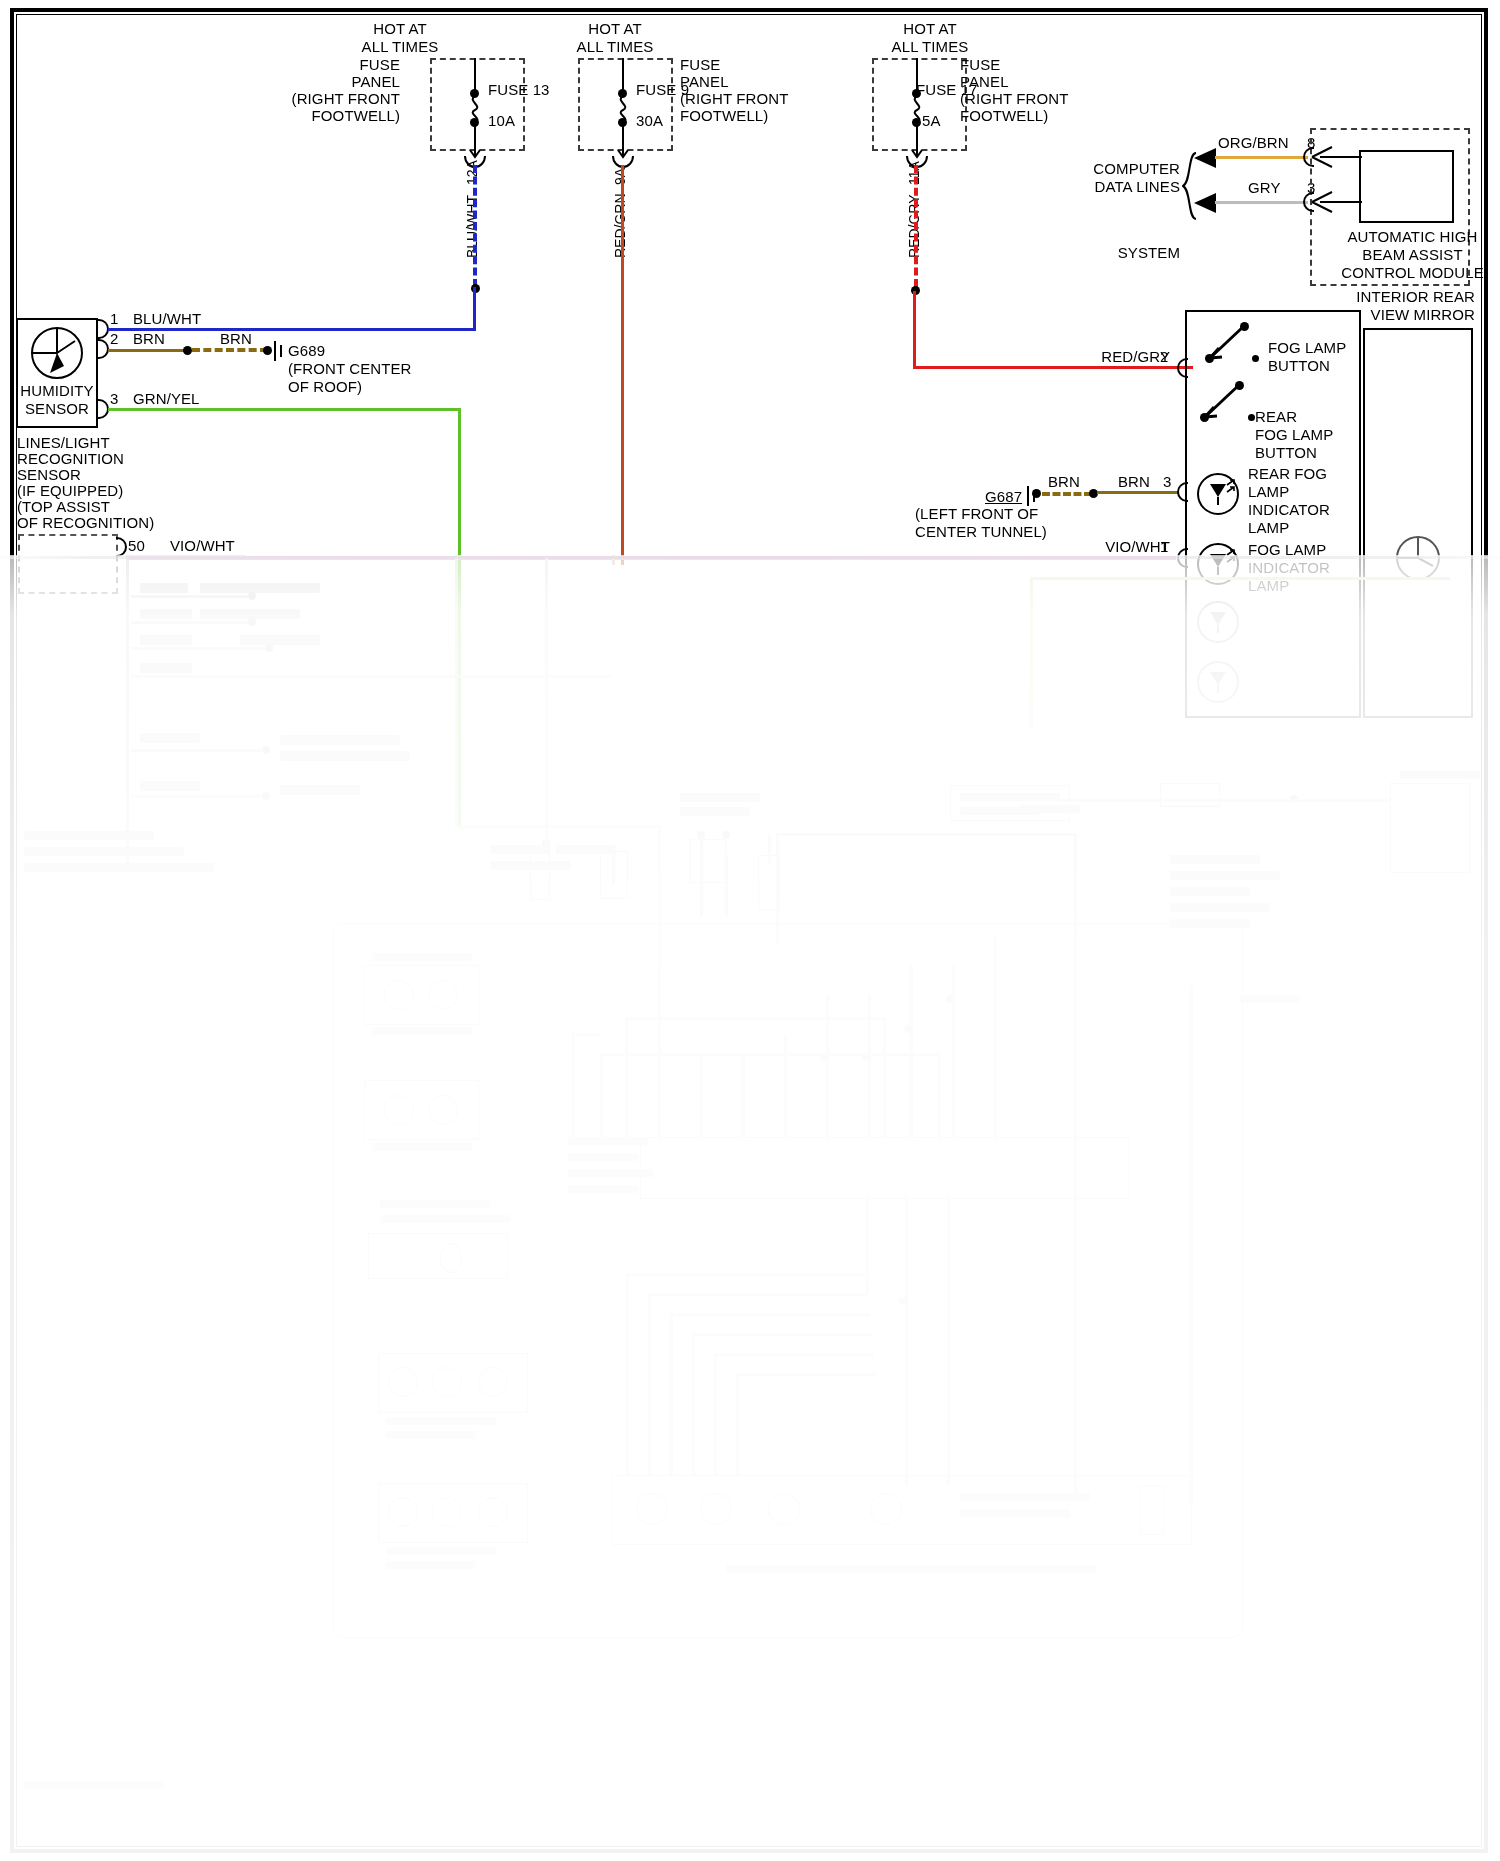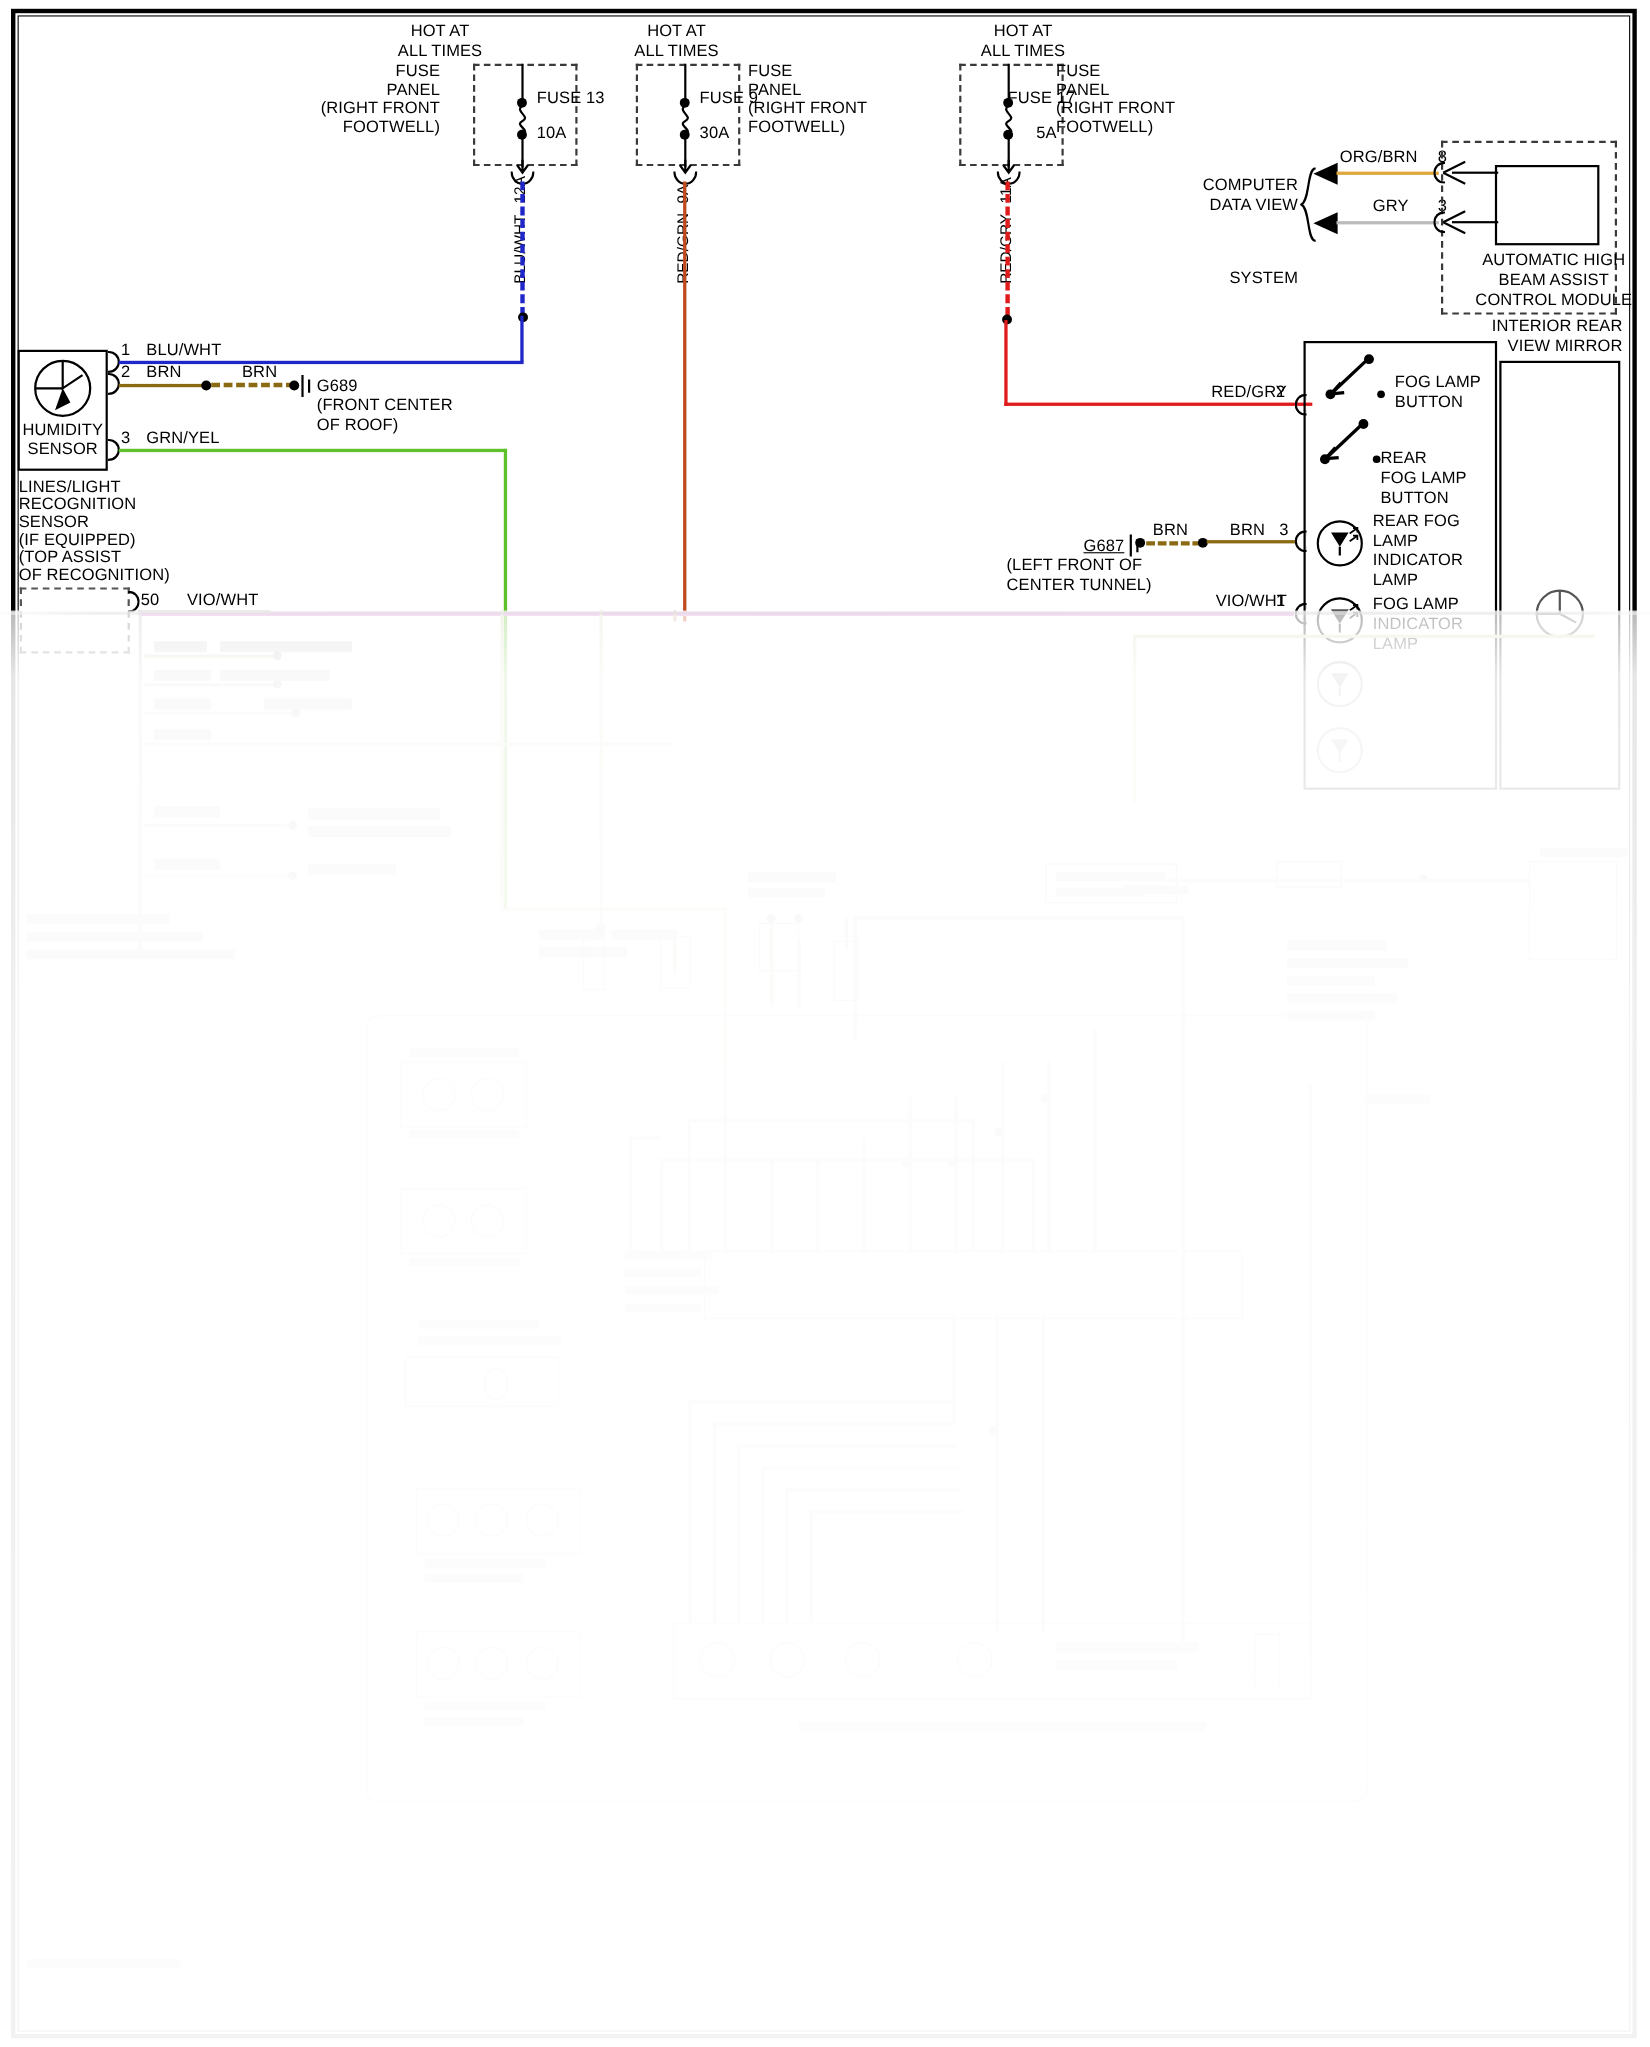--- a/index.html
+++ b/index.html
@@ -149,35 +149,35 @@
     <div class="dot" style="left:912px;top:118px;"></div>
     <div class="ln v1" style="left:916px;top:124px;height:28px;"></div>
     <svg style="position:absolute;left:908px;top:145px;" width="18" height="14">
       <path d="M9,0 L9,11 M4,5 L9,12 L14,5" stroke="#000" stroke-width="2" fill="none"></path>
     </svg>
     <svg style="position:absolute;left:906px;top:155px;" width="22" height="13">
       <path d="M1,1 A10,11 0 0 0 21,1" stroke="#000" stroke-width="2" fill="none"></path>
     </svg>
 
     <div class="t" style="left:916px;top:81px;">FUSE 17</div>
-    <div class="t" style="left:922px;top:112px;margin-left:20px;">5A</div>
+    <div class="t" style="left:922px;top:112px;">5A</div>
 
     <div class="vert" style="left:906px;top:185px;">11A</div>
     <div class="vert" style="left:906px;top:258px;">RED/GRY</div>
 
     <div class="dwirev" style="left:914px;top:165px;height:122px;border-color:#e01b1b;"></div>
     <div class="dot" style="left:911px;top:286px;"></div>
 
     <div class="wire wv" style="left:913px;top:291px;height:78px;background:#e01b1b;"></div>
     <div class="wire wh" style="left:913px;top:366px;width:280px;background:#e01b1b;"></div>
   </div>
 
   <div>
     <div class="t r" style="left:1050px;top:160px;width:130px;">COMPUTER</div>
-    <div class="t r" style="left:1050px;top:178px;width:130px;">DATA VIEW</div>
+    <div class="t r" style="left:1050px;top:178px;width:130px;">DATA LINES</div>
     <div class="t r" style="left:1050px;top:196px;width:130px;margin-top:48px;">SYSTEM</div>
 
     <svg style="position:absolute;left:1182px;top:152px;" width="16" height="68">
       <path d="M14,1 C6,1 9,30 1,34 C9,38 6,67 14,67" stroke="#000" stroke-width="2" fill="none"></path>
     </svg>
 
     <svg style="position:absolute;left:1192px;top:145px;" width="26" height="26">
       <path d="M24,3 L24,23 L2,13 Z" fill="#000"></path>
     </svg>
     <div class="wire wh" style="left:1215px;top:156px;width:93px;background:#e0a83c;"></div>

